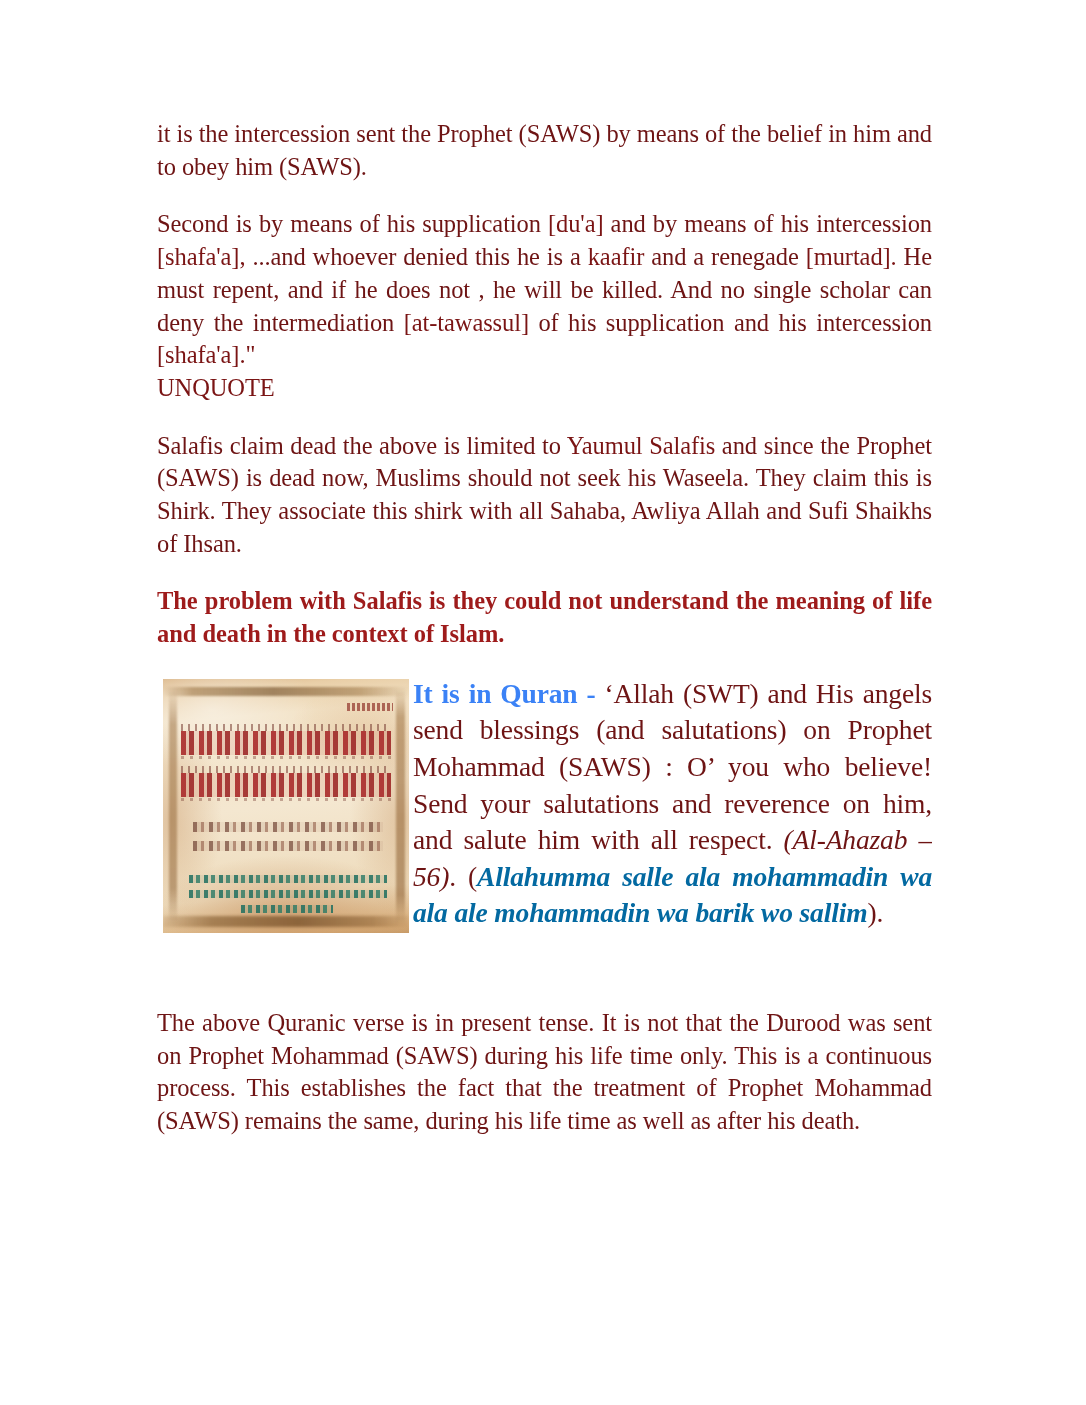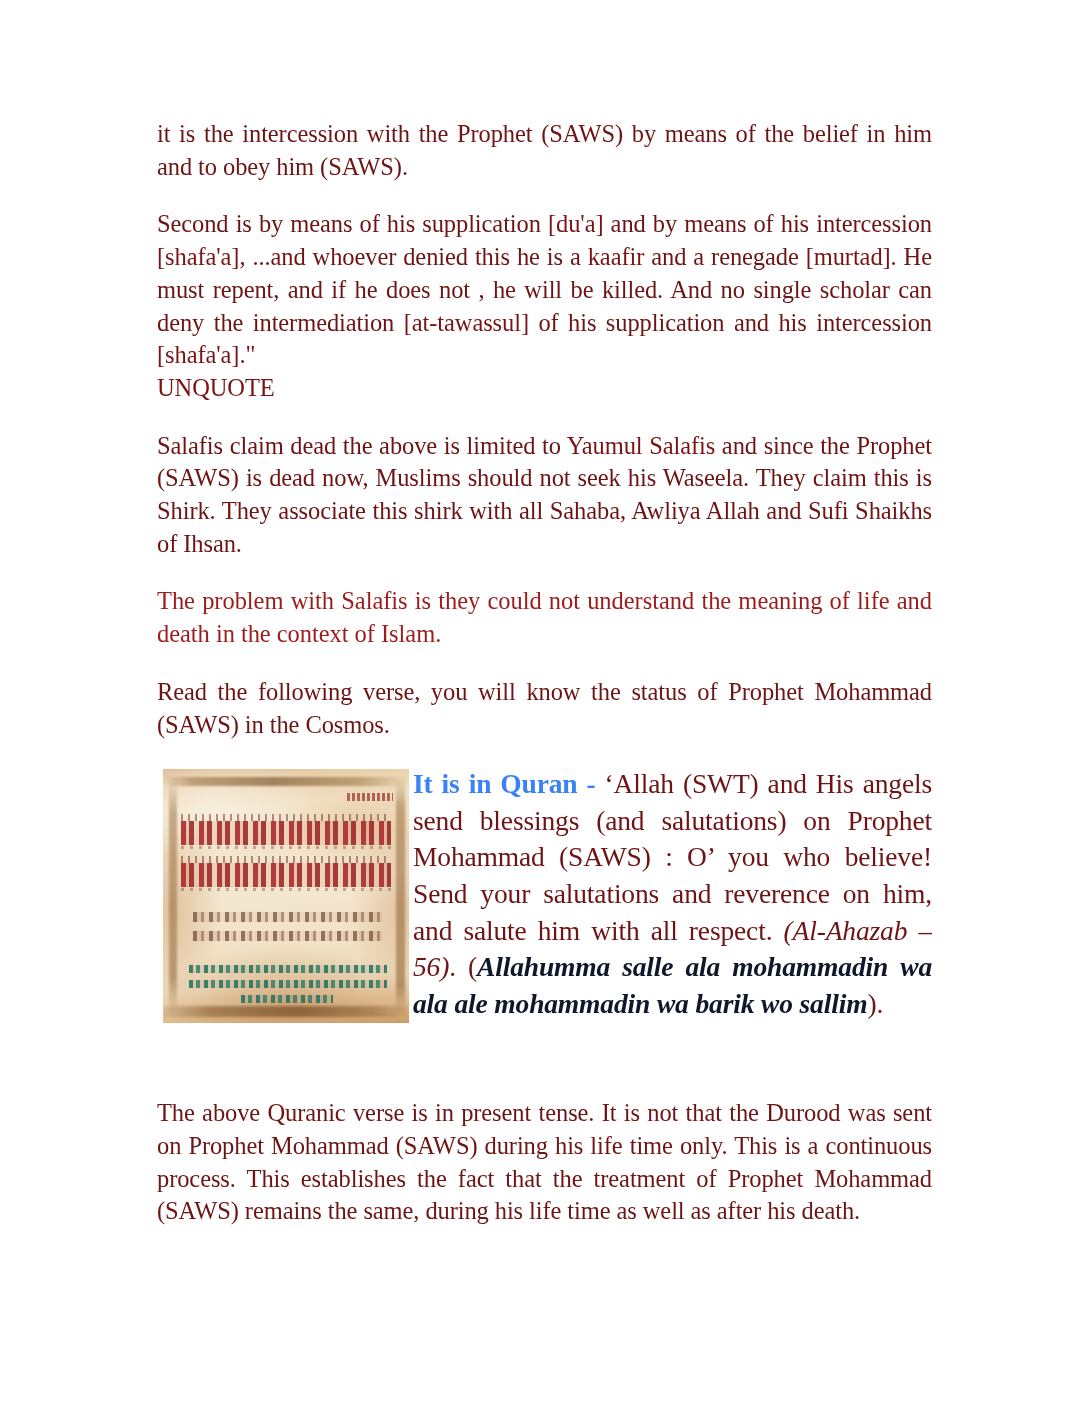--- a/index.html
+++ b/index.html
@@ -42,21 +42,21 @@
     text-align: justify;
     text-justify: inter-word;
     letter-spacing: -0.1px;
   }
 
   p.bold-par {
     margin: 6px 0 25px 0;
     font-size: 24.5px;
     line-height: 1.335;
     color: #9e1b1b;
-    font-weight: normal;
+    font-weight: bold;
     text-align: justify;
     text-justify: inter-word;
     letter-spacing: -0.05px;
   }
 
   b.inline-bold {
     font-weight: normal;
     color: #7a1414;
   }
 
@@ -208,46 +208,45 @@
   p.verse-text .lead {
     font-weight: bold;
     color: #3b82f6;
   }
   p.verse-text .ref {
     font-style: italic;
   }
   p.verse-text .dua {
     font-weight: bold;
     font-style: italic;
-    color: #0f172a;
+    color: #0369a1;
   }
 
   .after-gap { height: 58px; }
 
   .clearfix::after {
     content: "";
     display: block;
     clear: both;
   }
 </style>
 </head>
 <body>
 
 <div class="page">
   <div class="content">
 
-    <p class="body-par">it is the intercession with the Prophet (SAWS) by means of the belief in him and to obey him (SAWS).</p>
+    <p class="body-par">it is the intercession sent the Prophet (SAWS) by means of the belief in him and to obey him (SAWS).</p>
 
     <p class="body-par"><span>Second is by means of his supplication </span><b class="inline-bold">[du'a]</b><span> and by means of his intercession </span><b class="inline-bold">[shafa'a],</b><span> ...and whoever denied this he is a </span><b class="inline-bold">kaafir</b><span> and a renegade </span><b class="inline-bold">[murtad].</b><span> He must repent, and if he does not , he will be killed. And no single scholar can deny the intermediation </span><b class="inline-bold">[at-tawassul]</b><span> of his supplication and his intercession </span><b class="inline-bold">[shafa'a]."</b><span> </span><br><b class="inline-bold">UNQUOTE</b></p>
 
     <p class="body-par"><span>Salafis claim dead the above is limited to </span><b class="inline-bold">Yaumul Salafis</b><span> and  since the Prophet (SAWS) is dead now, Muslims should not seek his Waseela. They claim this is Shirk. They associate this shirk with all Sahaba, Awliya Allah and Sufi Shaikhs of Ihsan.</span></p>
 
     <p class="bold-par">The problem with Salafis is they could not understand the meaning of  life and death in the context of Islam.</p>
 
-    <p class="body-par">Read the following verse, you will know the status of Prophet Mohammad (SAWS) in the Cosmos.</p>
 
     <div class="verse-block clearfix">
 
       <div class="quran-figure">
         <div class="parch-outer"></div>
         <div class="parch-mottle"></div>
         <div class="parch-topband"></div>
         <div class="parch-botband"></div>
         <div class="parch-leftband"></div>
         <div class="parch-rightband"></div>

